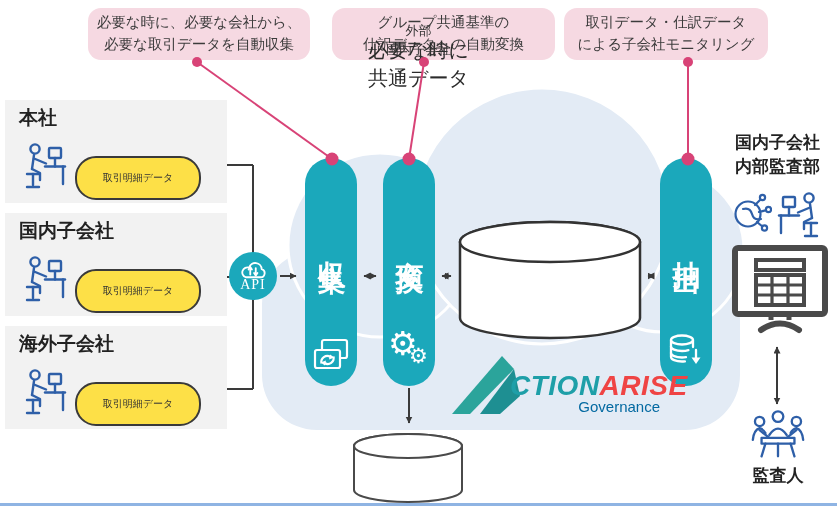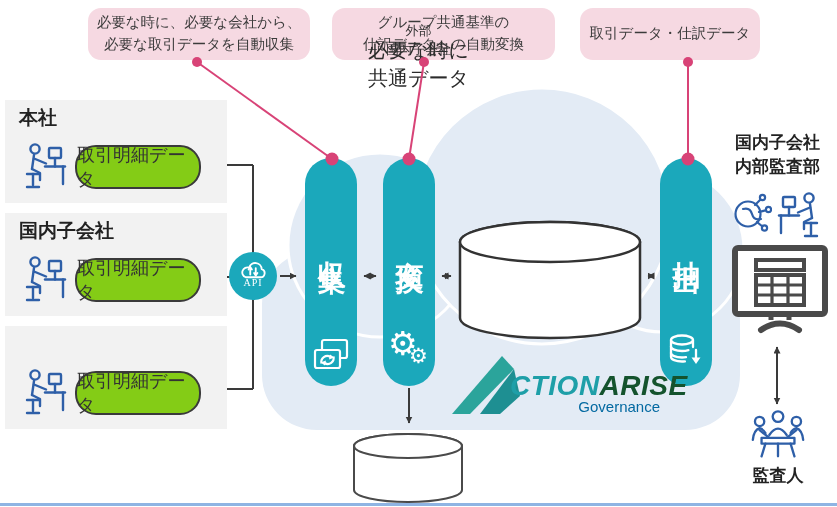--- a/index.html
+++ b/index.html
@@ -9,38 +9,38 @@
   }
   .layer{position:absolute;left:0;top:0;width:837px;height:507px;}
   .z1{z-index:1}.z2{z-index:2}.z6{z-index:6;pointer-events:none}
 
   
   .callout{
     position:absolute;top:8px;height:52px;background:#F6D9E2;border-radius:13px;
     display:flex;flex-direction:column;justify-content:center;align-items:center;
     font-size:14.5px;font-weight:normal;color:#3b3b3b;line-height:1.5;z-index:4;text-align:center;
   }
-  .c1{left:88px;width:222px}.c2{left:332px;width:223px}.c3{left:580px;width:180px}
+  .c1{left:88px;width:222px}.c2{left:332px;width:223px}.c3{left:564px;width:204px}
 
   
   .srcbox{position:absolute;left:5px;width:222px;height:103px;background:#F2F2F2;z-index:3;}
   .b1{top:100px}.b2{top:213px}.b3{top:326px}
   .src-title{position:absolute;left:14px;top:5px;font-size:19px;font-weight:600;color:#222;}
   .src-person{position:absolute;left:16px;top:40px;width:46px;height:54px;}
   .pill{
-    position:absolute;left:70px;top:45px;width:122px;height:40px;background:#84cc16;
+    position:absolute;left:70px;top:56px;width:122px;height:40px;background:#fde047;
     border:2.2px solid #3a3a3a;border-radius:21px;display:flex;align-items:center;justify-content:center;
-    font-size:18px;color:#333;
+    font-size:10px;color:#333;
   }
 
   
   .api-node{position:absolute;left:229px;top:252px;width:48px;height:48px;border-radius:50%;
     background:#1BA8BB;z-index:4;display:flex;flex-direction:column;align-items:center;}
   .api-cloud{margin-top:6px;}
-  .api-label{font-size:10px;color:#fff;letter-spacing:1px;margin-top:-3px;font-family:"Liberation Serif",serif;}
+  .api-label{font-size:14px;color:#fff;letter-spacing:1px;margin-top:-3px;font-family:"Liberation Serif",serif;}
 
   
   .pillar{position:absolute;top:158px;width:52px;height:228px;background:#1BA8BB;border-radius:26px;z-index:4;}
   .p1{left:305px}.p2{left:383px}.p3{left:660px}
   .pillar-label{
     position:absolute;top:80px;left:50%;transform:translateX(-50%);
     writing-mode:vertical-rl;text-orientation:upright;
     color:#fff;font-size:28px;font-weight:bold;letter-spacing:6px;line-height:1;
   }
   .pillar-icon{position:absolute;bottom:14px;left:50%;transform:translateX(-50%);}
@@ -55,21 +55,21 @@
   .ext{position:absolute;left:352px;top:432px;width:112px;height:72px;z-index:4;}
   .ext-text{position:absolute;left:0;top:22px;width:100%;text-align:center;font-size:13px;
     color:#333;line-height:1.45;z-index:5;}
 
   
   .logo{position:absolute;left:452px;top:354px;width:220px;height:66px;z-index:5;}
   .logo-a{position:absolute;left:0;top:2px;}
   .logo-text{position:absolute;left:58px;top:16px;font-style:italic;font-weight:800;
     font-size:28px;letter-spacing:.5px;white-space:nowrap;}
   .logo-teal{color:#1E9FA8;}
-  .logo-dark{color:#14532d;}
+  .logo-dark{color:#ef4444;}
   .logo-sub{position:absolute;right:12px;top:44px;font-size:15px;color:#0369a1;}
 
   
   .dept{position:absolute;left:735px;top:131px;font-size:17px;font-weight:600;color:#222;line-height:1.4;z-index:5;}
   .ai-icon{position:absolute;left:732px;top:192px;z-index:5;}
   .person-r{position:absolute;left:777px;top:190px;transform:scaleX(-1);z-index:5;}
   .monitor{position:absolute;left:731px;top:244px;z-index:5;}
   .auditors{position:absolute;left:748px;top:408px;z-index:5;}
   .auditor-label{position:absolute;left:733px;top:464px;width:90px;text-align:center;
     font-size:17px;font-weight:600;color:#222;z-index:5;}
@@ -110,20 +110,21 @@
   <div class="callout c1">
     <div>必要な時に、必要な会社から、</div>
     <div>必要な取引データを自動収集</div>
   </div>
   <div class="callout c2">
     <div>グループ共通基準の</div>
     <div>仕訳データへの自動変換</div>
   </div>
   <div class="callout c3">
     <div>取引データ・仕訳データ</div>
+    <div>による子会社モニタリング</div>
   </div>
 
   <div class="srcbox b1">
     <div class="src-title">本社</div>
     <svg class="src-person" viewBox="0 0 46 52">
       <g stroke="#2E5FA8" stroke-width="2.4" fill="none" stroke-linecap="round" stroke-linejoin="round">
         <circle cx="14" cy="8" r="4.6"></circle>
         <path d="M13 14 L11 28"></path>
           <path d="M13 17.5 L25 22.5"></path>
         <path d="M11 28 L19 32 L19 39"></path>
@@ -151,20 +152,21 @@
           <path d="M6 46 H18"></path>
         <path d="M24 25.5 H44"></path>
           <path d="M42 25.5 V43"></path>
         <rect x="28" y="7" width="12" height="10" rx="1"></rect>
           <path d="M34 17 V25.5"></path>
       </g>
     </svg>
     <div class="pill">取引明細データ</div>
   </div>
   <div class="srcbox b3">
+    <div class="src-title">海外子会社</div>
     <svg class="src-person" viewBox="0 0 46 52">
       <g stroke="#2E5FA8" stroke-width="2.4" fill="none" stroke-linecap="round" stroke-linejoin="round">
         <circle cx="14" cy="8" r="4.6"></circle>
         <path d="M13 14 L11 28"></path>
           <path d="M13 17.5 L25 22.5"></path>
         <path d="M11 28 L19 32 L19 39"></path>
         <path d="M6 33 H18"></path>
           <path d="M12 33 V44"></path>
           <path d="M6 46 H18"></path>
         <path d="M24 25.5 H44"></path>

